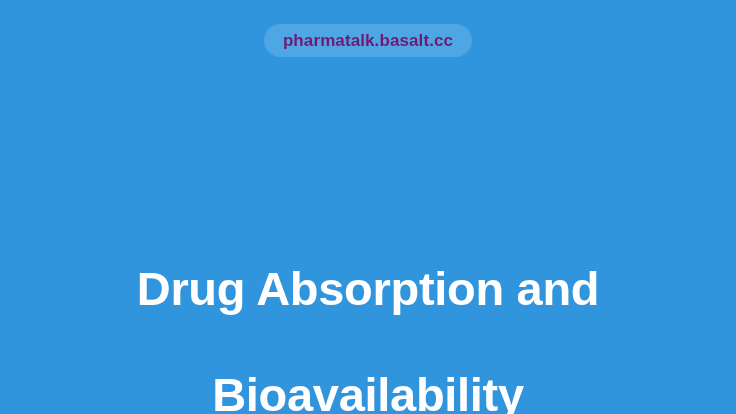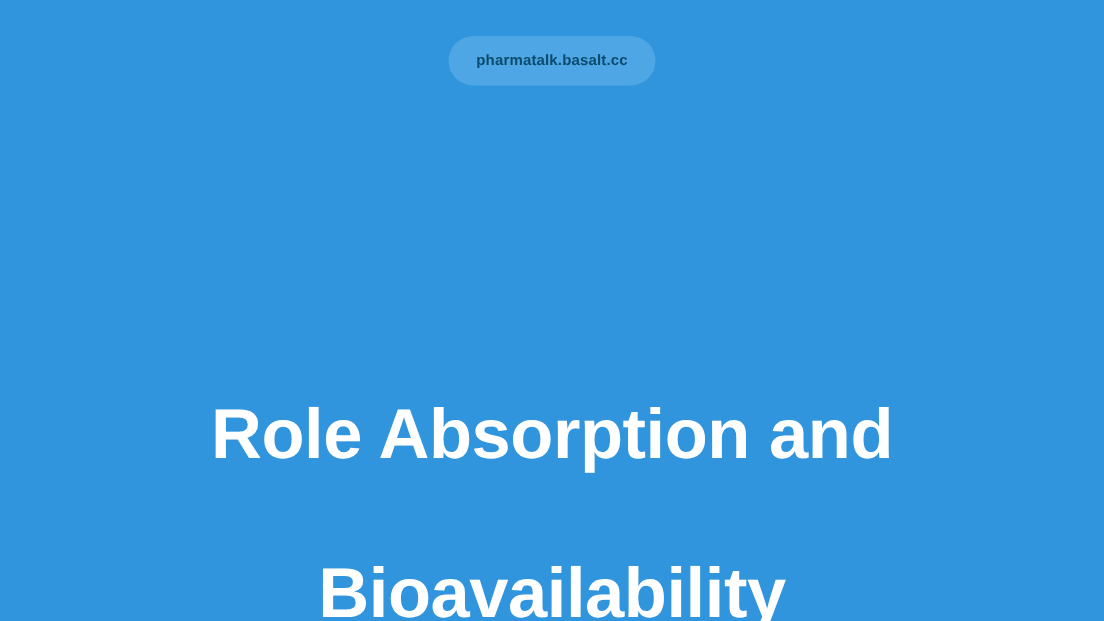--- a/index.html
+++ b/index.html
@@ -35,22 +35,22 @@
   }
 
   .domain-badge {
     display: inline-flex;
     align-items: center;
     justify-content: center;
     height: 33px;
     padding: 0 19px;
     border-radius: 17px;
     background: #4ea7e4;
-    color: #0c4a6e;
-    font-size: 10px;
+    color: #701a75;
+    font-size: 17px;
     font-weight: bold;
     letter-spacing: 0.1px;
     white-space: nowrap;
     line-height: 1;
   }
 
   
   .title-block {
     width: 100%;
     margin-top: 46px;
@@ -75,20 +75,20 @@
 
 <div class="slide">
 
   <div class="badge-row">
     <span class="domain-badge">pharmatalk.basalt.cc</span>
   </div>
 
   <div class="title-block">
     <h1 class="headline">
       <br>
-      <span>Role Absorption and</span><br>
+      <span>Drug Absorption and</span><br>
       <span>Bioavailability</span>
     </h1>
   </div>
 
   <div class="spacer"></div>
 
 </div>
 
 </body></html>

